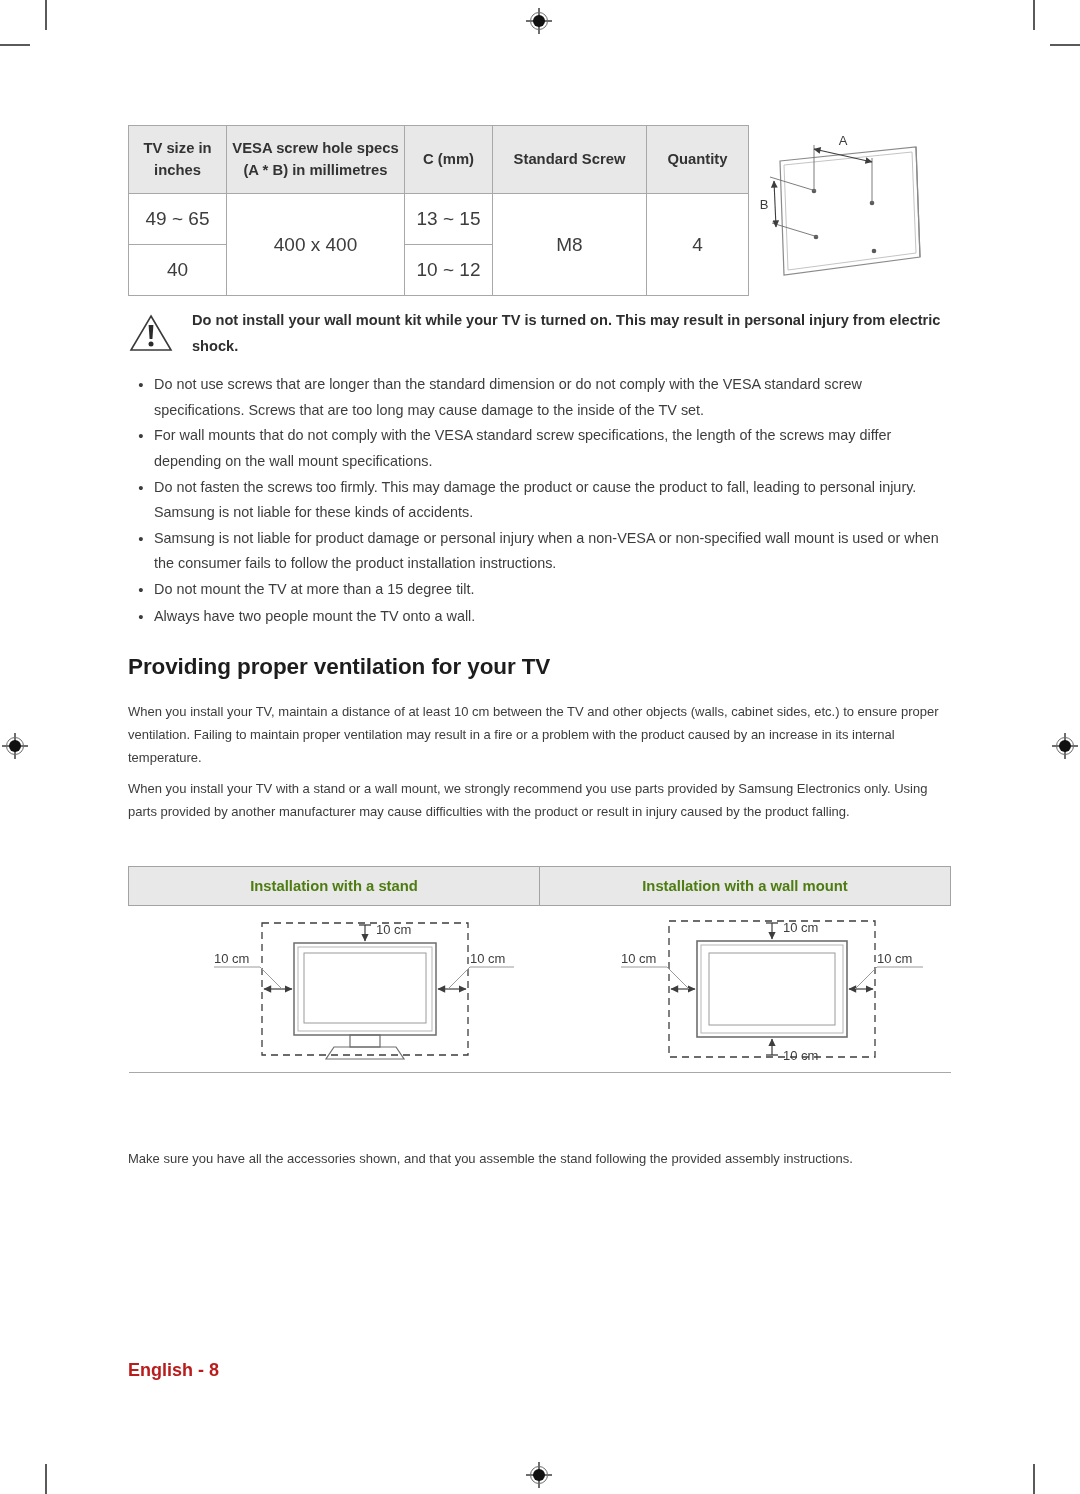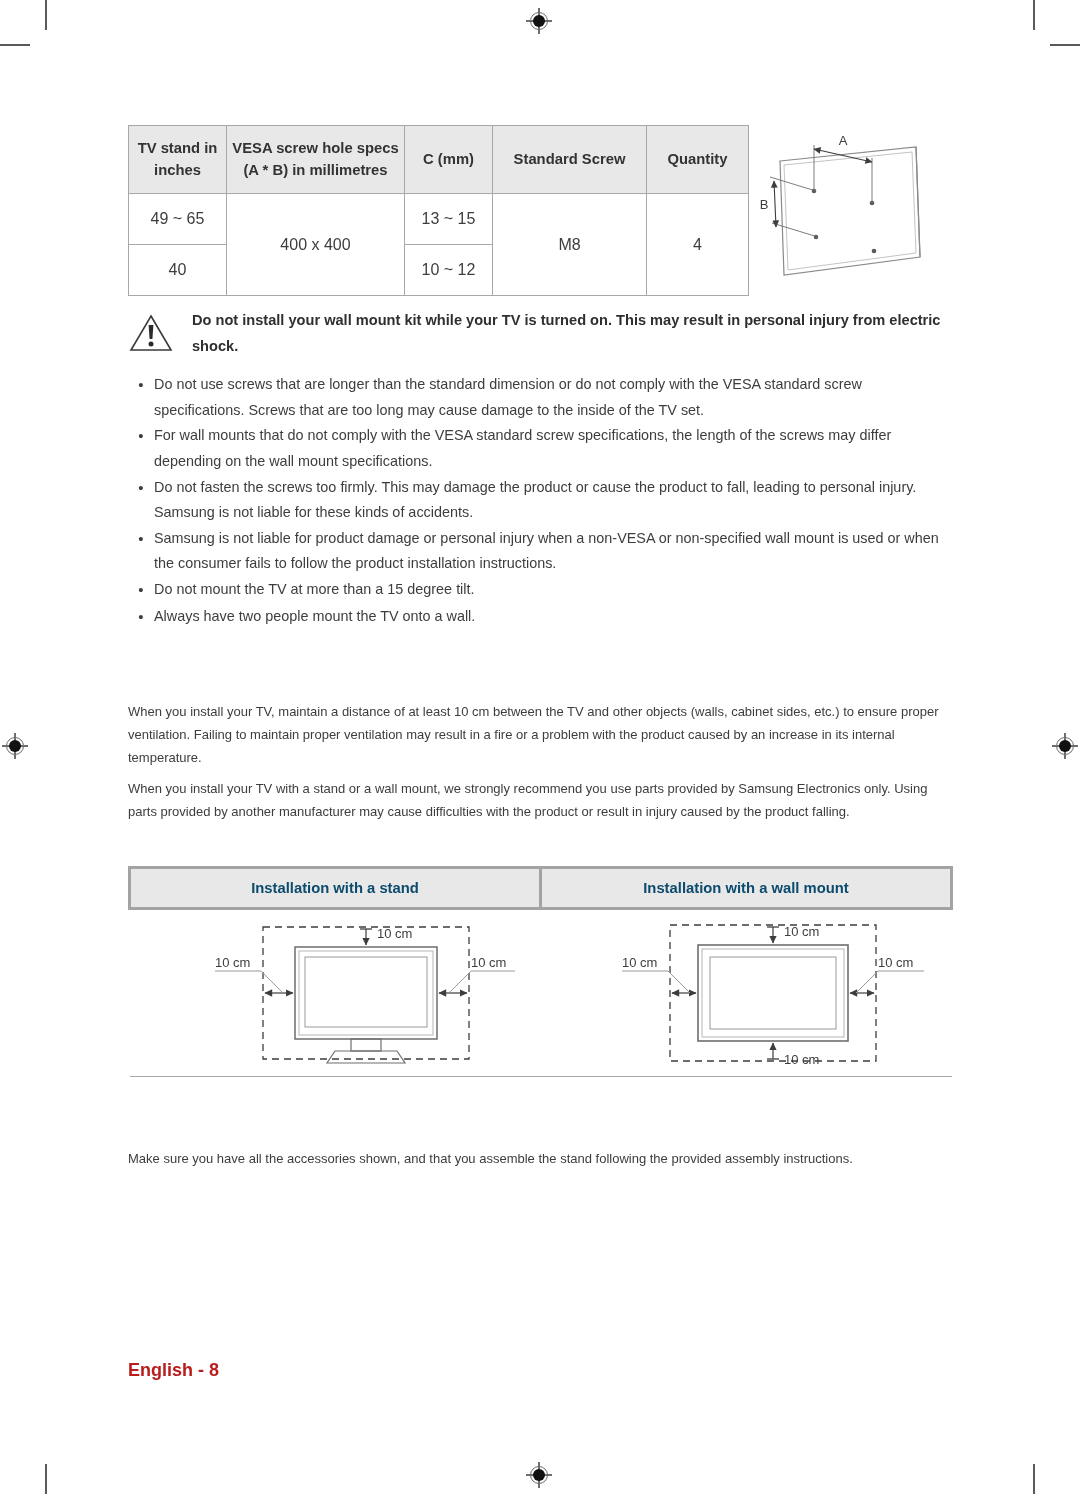--- a/index.html
+++ b/index.html
@@ -73,21 +73,21 @@
   table.vesa {
     border-collapse: collapse;
     width: 620px;
     table-layout: fixed;
     float: left;
   }
   table.vesa th, table.vesa td {
     border: 1px solid #a8a8a8;
     text-align: center;
     vertical-align: middle;
-    font-size: 16px;
+    font-size: 19px;
     color: #3d3d3d;
     padding: 0;
   }
   table.vesa th {
     background: #e8e8e8;
     font-weight: bold;
     height: 67px;
     line-height: 1.45;
     font-size: 14.8px;
     color: #333;
@@ -183,24 +183,24 @@
     top: 866px;
     width: 822px;
   }
   table.vent {
     border-collapse: collapse;
     width: 822px;
     table-layout: fixed;
   }
   table.vent th {
     background: #e8e8e8;
-    border: 3px solid #a3a3a3;
+    border: 1px solid #a3a3a3;
     font-size: 14.8px;
     font-weight: bold;
-    color: #0c4a6e;
+    color: #4d7c0f;
     height: 36px;
   }
   table.vent td {
     border: 1px solid #a8a8a8;
     border-top: none;
     height: 166px;
     text-align: left;
     vertical-align: middle;
     padding: 0;
     margin-top: 20px;
@@ -265,21 +265,21 @@
       <colgroup>
         <col class="col-size">
           <col class="col-vesa">
           <col class="col-c">
           <col class="col-screw">
           <col class="col-qty">
       </colgroup>
       <thead>
         <tr>
           <th>
-            <div>TV stand in</div>
+            <div>TV size in</div>
             <div>inches</div>
           </th>
           <th>
             <div>VESA screw hole specs</div>
             <div>(A * B) in millimetres</div>
           </th>
           <th>C (mm)</th>
           <th>Standard Screw</th>
           <th>Quantity</th>
         </tr>
@@ -365,20 +365,21 @@
     <div class="bullet">
       <span class="b-dot">•</span>
       <span class="b-txt">Do not mount the TV at more than a 15 degree tilt.</span>
     </div>
     <div class="bullet">
       <span class="b-dot">•</span>
       <span class="b-txt">Always have two people mount the TV onto a wall.</span>
     </div>
   </div>
 
+  <h2 class="section" style="top:654px; left:0;">Providing proper ventilation for your TV</h2>
 
   <div class="para" style="top:700px;">When you install your TV, maintain a distance of at least 10 cm between the TV and other objects (walls, cabinet sides, etc.) to ensure proper ventilation. Failing to maintain proper ventilation may result in a fire or a problem with the product caused by an increase in its internal temperature.</div>
   <div class="para" style="top:777px;">When you install your TV with a stand or a wall mount, we strongly recommend you use parts provided by Samsung Electronics only. Using parts provided by another manufacturer may cause difficulties with the product or result in injury caused by the product falling.</div>
 
   <div class="vent-wrap">
     <table class="vent">
       <colgroup>
           <col style="width:411px;">
           <col style="width:411px;">
         </colgroup>

